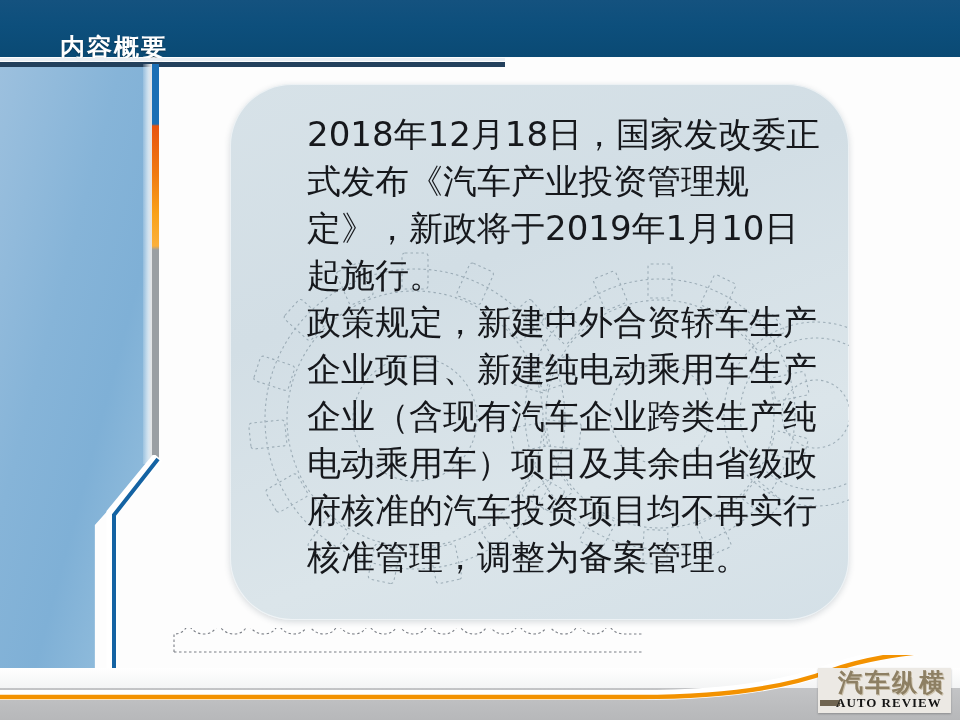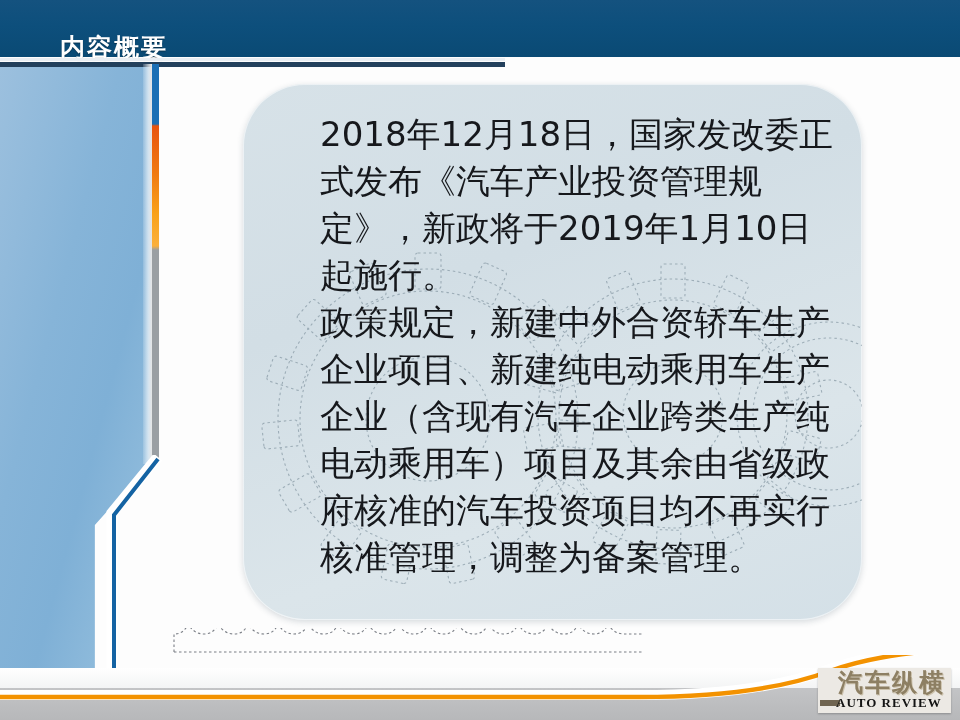--- a/index.html
+++ b/index.html
@@ -53,21 +53,21 @@
   }
 
   
   .accent-line{
     position:absolute;left:90px;top:455px;width:80px;height:225px;
     pointer-events:none;
   }
 
   
   .content-box{
-    position:absolute;left:243px;top:84px;width:619px;height:536px;
+    position:absolute;left:230px;top:84px;width:619px;height:536px;
     border-radius:62px;
     background:linear-gradient(160deg,#d7e2e8 0%,#d2dee5 35%,#dbe5ea 70%,#d4e0e7 100%);
     box-shadow:0 2px 6px rgba(40,60,80,.18), inset 0 0 0 1px rgba(255,255,255,.55);
     overflow:hidden;
   }
   .box-gears{position:absolute;inset:0;opacity:.55;pointer-events:none;}
 
   .content-text{
     position:absolute;left:77px;top:27px;width:520px;
     font-size:34px;line-height:47px;color:#16181c;

